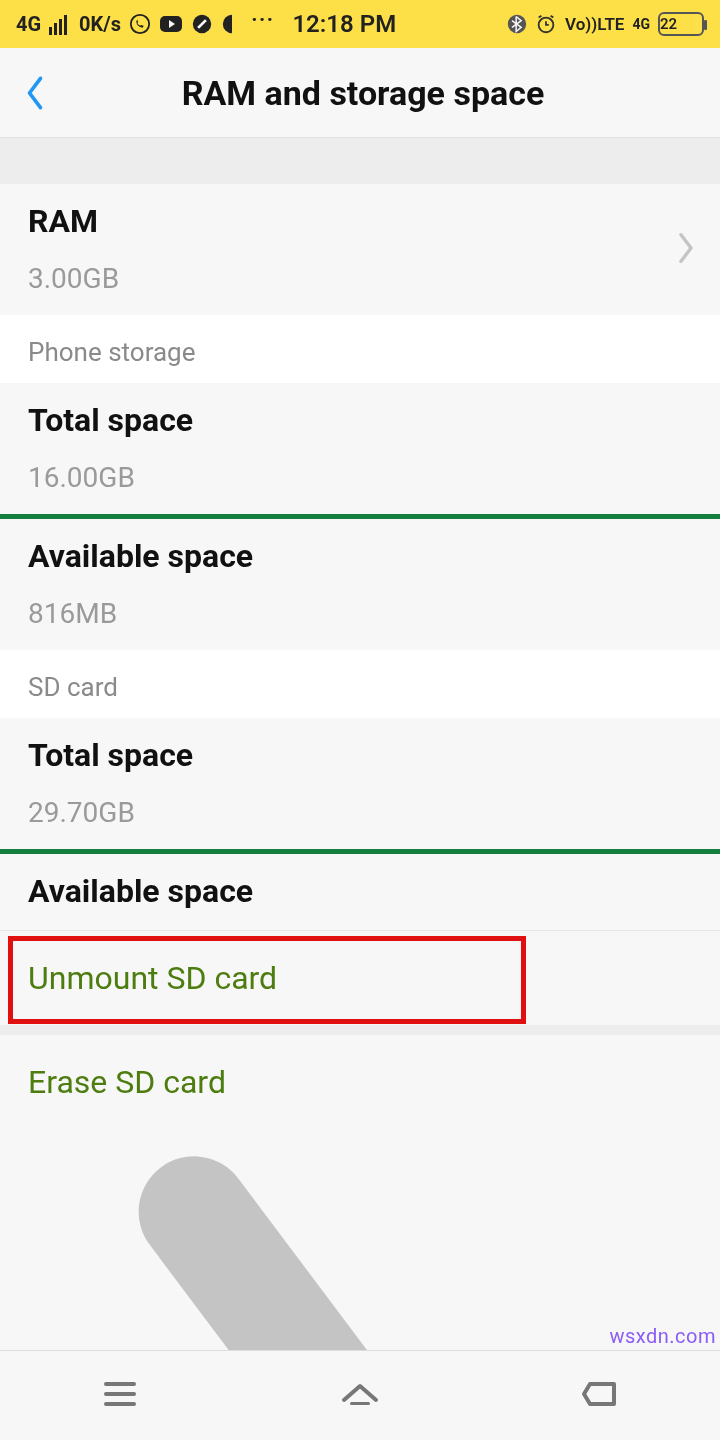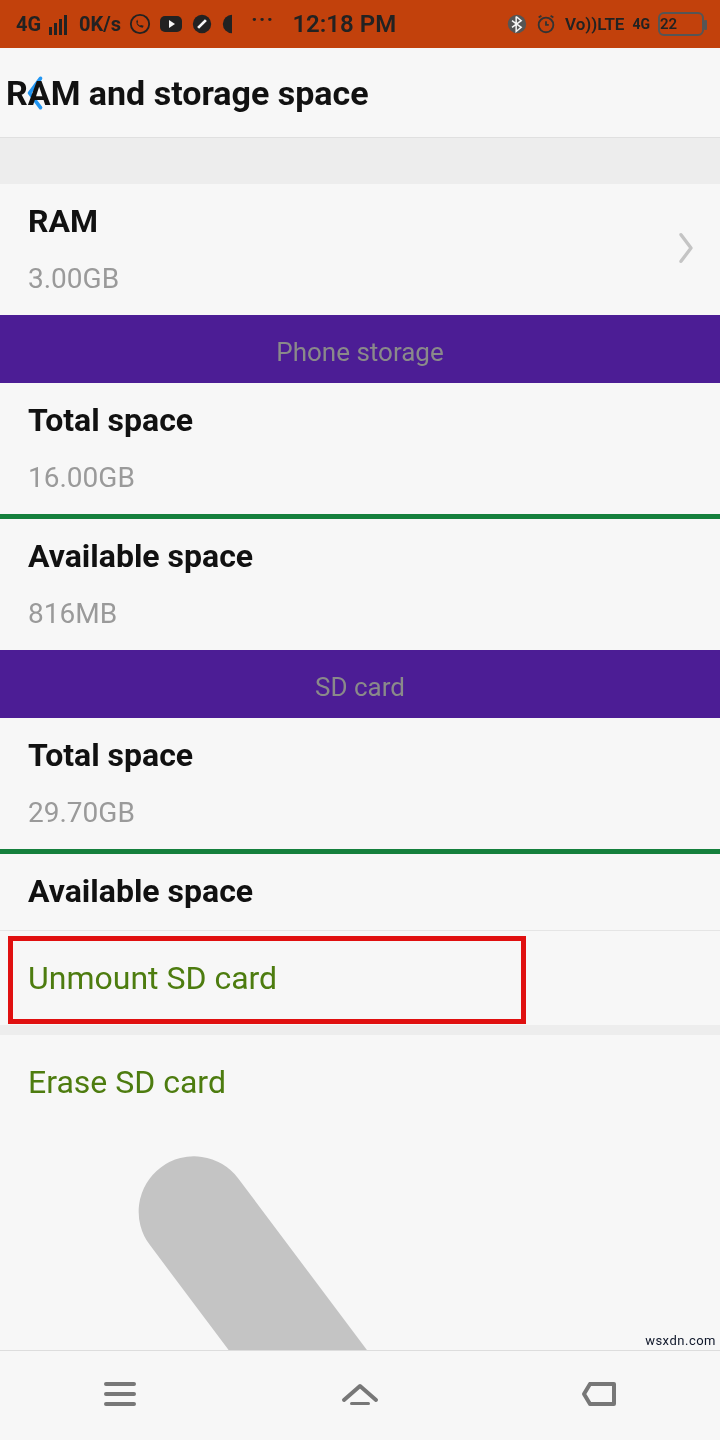--- a/index.html
+++ b/index.html
@@ -6,21 +6,21 @@
     body {
       font-family: -apple-system, BlinkMacSystemFont, "Segoe UI", Roboto, Helvetica, Arial, sans-serif;
       background: #ededed;
       width: 720px;
       height: 1440px;
       overflow: hidden;
       position: relative;
     }
     .status-bar {
       height: 48px;
-      background: #c2410c;
+      background: #fde047;
       display: flex;
       align-items: center;
       justify-content: space-between;
       padding: 1px 16px;
       font-size: 22px;
       color: #222;
       font-weight: 500;
     }
     .status-left { display: flex; align-items: center; gap: 8px; }
     .status-right { display: flex; align-items: center; gap: 8px; }
@@ -48,33 +48,32 @@
       position: relative;
       border-bottom: 1px solid #e0e0e0;
     }
     .back-btn {
       width: 70px; height: 100%;
       display:flex; align-items:center; justify-content:center;
     }
     .back-btn svg { width:22px; height:38px; }
     .header-title {
       position:absolute; left:6px; right:0;
-      text-align:left; font-size:34px; font-weight:700; color:#111;
+      text-align:center; font-size:34px; font-weight:700; color:#111;
       pointer-events:none;
     }
 
     .gap { height: 46px; background:#ededed; }
     .gap-small { height: 10px; background:#ededed;}
 
     .section-label {
-      background:#4c1d95;
+      background:#ffffff;
       padding: 22px 28px 16px;
       font-size: 26px;
       color: #8a8a8a;
-      text-align: center;
     }
 
     .row {
       background:#f7f7f7;
       padding: 18px 28px 20px;
       position:relative;
     }
     .row + .row { border-top:5px solid #15803d; }
     .row .title { font-size:32px; color:#111; font-weight:700; }
     .row .sub { font-size:28px; color:#9a9a9a; margin-top:22px; }
@@ -106,21 +105,21 @@
       background:#f7f7f7;
       border-top:1px solid #ddd;
       display:flex;
       align-items:center;
       justify-content:space-around;
     }
     .nav-bar svg { width:48px; height:48px; }
 
     .watermark{
       position:absolute; bottom:92px; right:4px;
-      font-size:13px; color:#0f172a; letter-spacing:0.5px;
+      font-size:20px; color:#8b5cf6; letter-spacing:0.5px;
     }
   </style>
 </head>
 <body>
 
 <div class="status-bar">
   <div class="status-left">
     <span class="sig-text">4G</span>
     <span>
       <svg width="22" height="22" viewBox="0 0 22 22">

